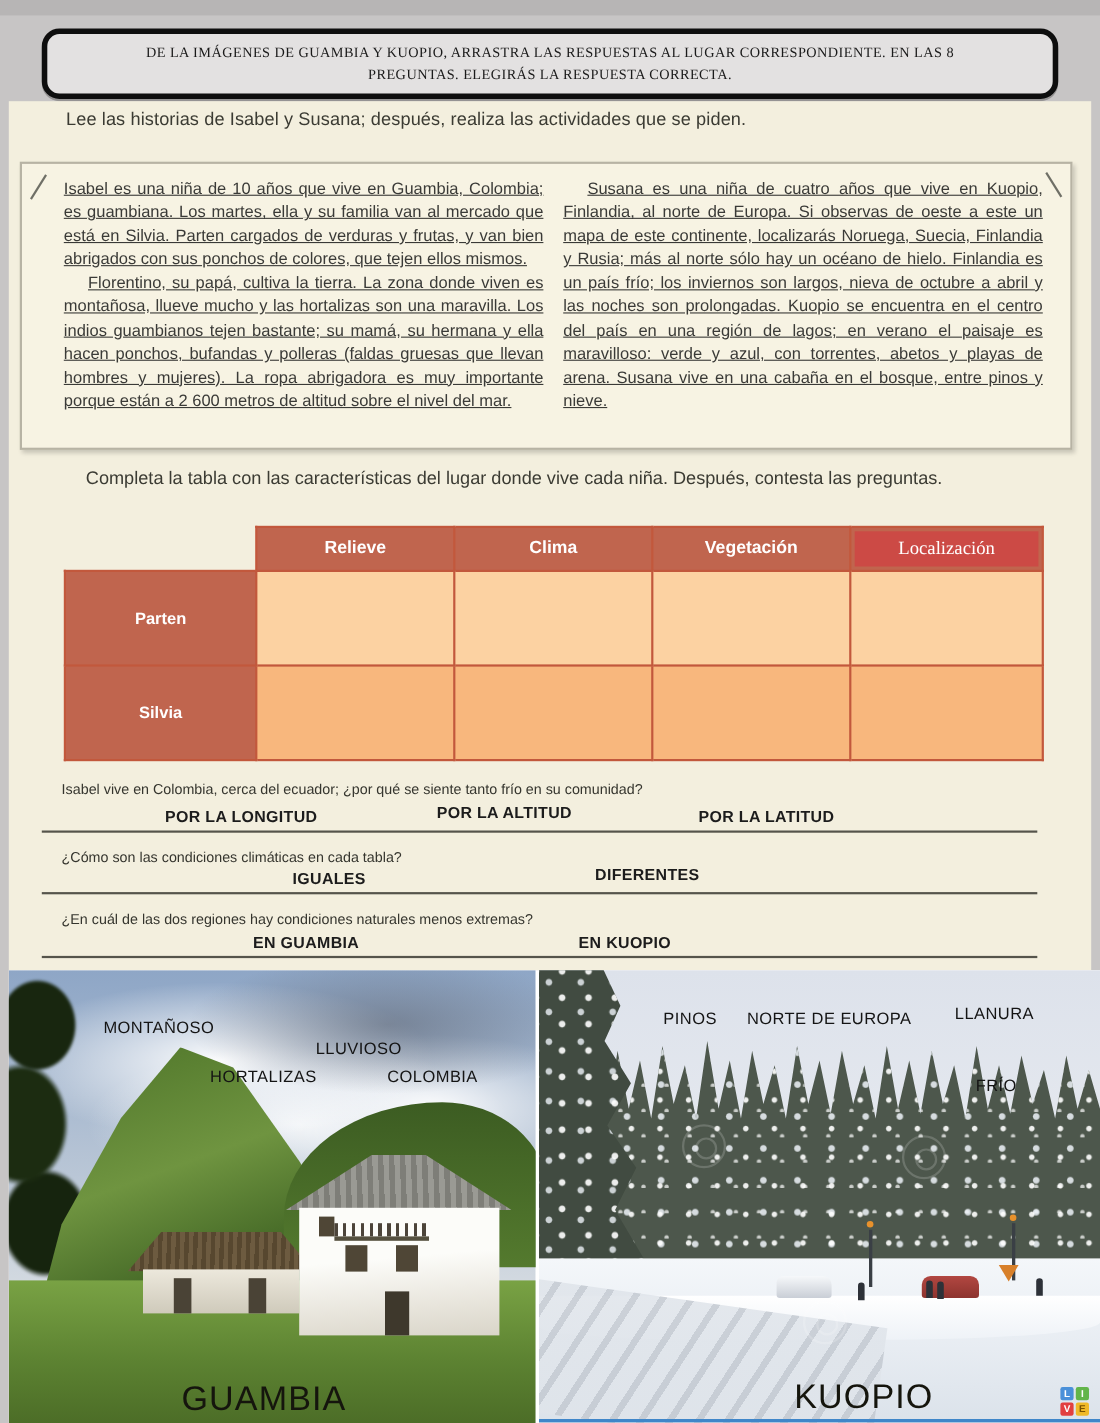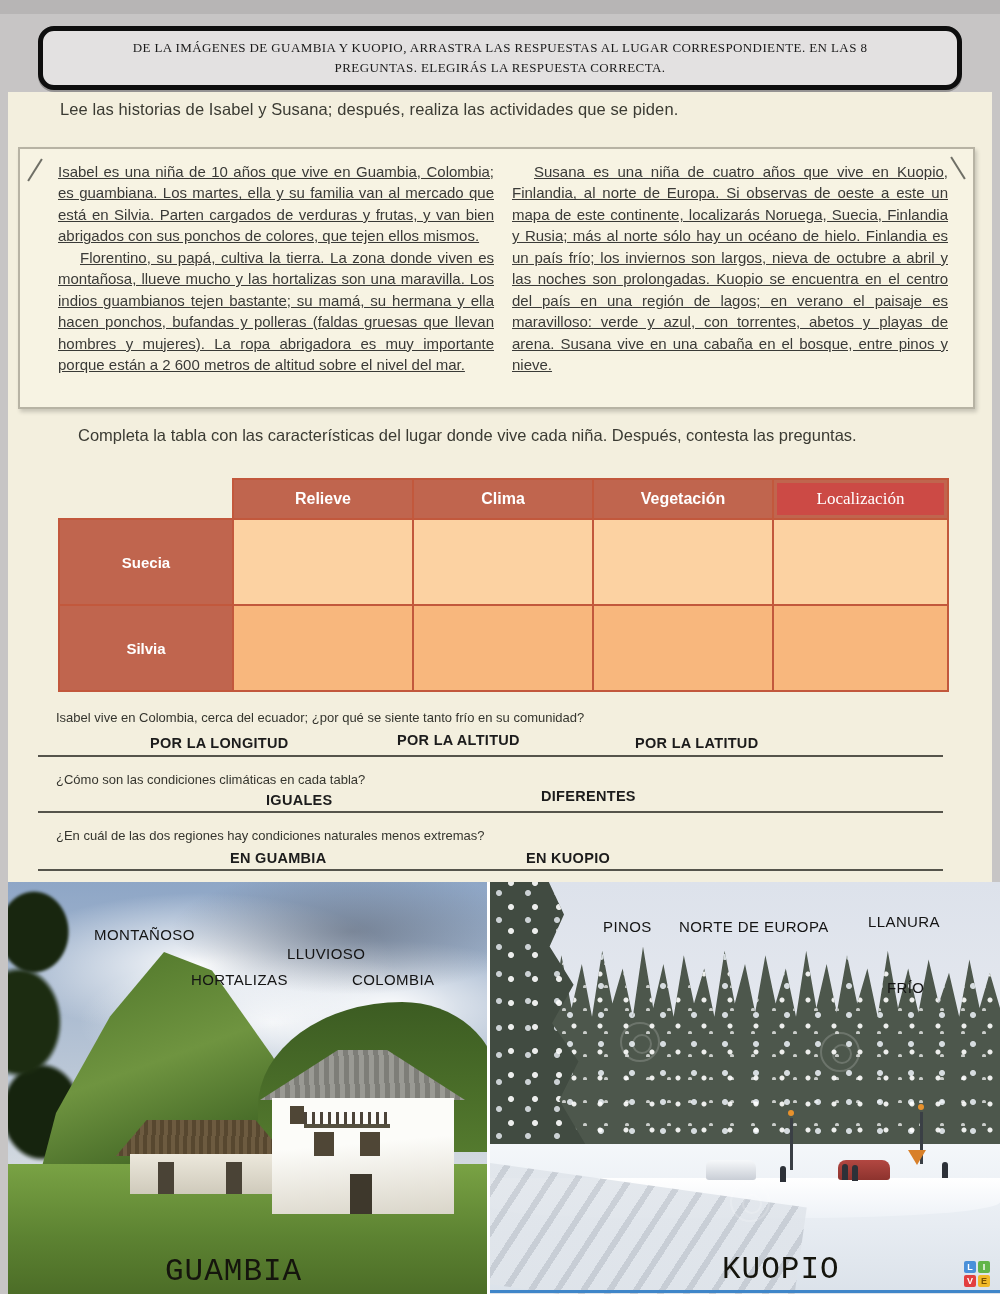--- a/index.html
+++ b/index.html
@@ -141,21 +141,21 @@
       border-right:9px solid transparent; border-top:15px solid #d8802a; }
   .k-wm { position:absolute; width:40px; height:40px; border:2px solid rgba(255,255,255,.35);
       border-radius:50%; opacity:.5; }
   .k-wm::after { content:""; position:absolute; left:10px; top:10px; width:16px; height:16px;
       border:2px solid rgba(255,255,255,.35); border-radius:50%; }
   .k-bottomline { position:absolute; left:0; bottom:1px; width:100%; height:3px; background:#3f86c9; }
 
   
   .drag-label { position:absolute; font-size:15px; color:#141414; letter-spacing:.4px;
                 font-weight:500; cursor:grab; white-space:nowrap; }
-  .caption { position:absolute; font-family:Liberation Mono, monospace; font-size:31px;
+  .caption { position:absolute; font-family:Liberation Sans, sans-serif; font-size:31px;
              color:#15150d; letter-spacing:1px;text-align:right; }
 
   
   .lw { position:absolute; right:6px; bottom:6px; display:flex; align-items:center; z-index:3; }
   .lw-grid { width:27px; height:27px; display:grid; grid-template-columns:12px 12px;
              grid-template-rows:12px 12px; gap:2px; margin-right:3px; }
   .lw-sq { display:flex; align-items:center; justify-content:center; color:#fff;
            font-size:9px; font-weight:bold; border-radius:2px; }
   .lw-sq.l { background:#4a90d9; } .lw-sq.i { background:#62b54a; }
   .lw-sq.v { background:#e23f3f; } .lw-sq.e { background:#f0b929; color:#7a5200; }
@@ -192,21 +192,21 @@
           <tr>
         <th class="corner"></th>
         <th class="head">Relieve</th>
         <th class="head">Clima</th>
         <th class="head">Vegetación</th>
         <th class="head last">
           <div class="loc-overlay">Localización</div>
         </th>
       </tr>
       <tr class="r-isabel">
-        <td class="rowlab">Suecia</td>
+        <td class="rowlab">Parten</td>
         <td class="cell"></td>
         <td class="cell"></td>
         <td class="cell"></td>
         <td class="cell"></td>
       </tr>
       <tr class="r-susana">
         <td class="rowlab">Silvia</td>
         <td class="cell"></td>
         <td class="cell"></td>
         <td class="cell"></td>

